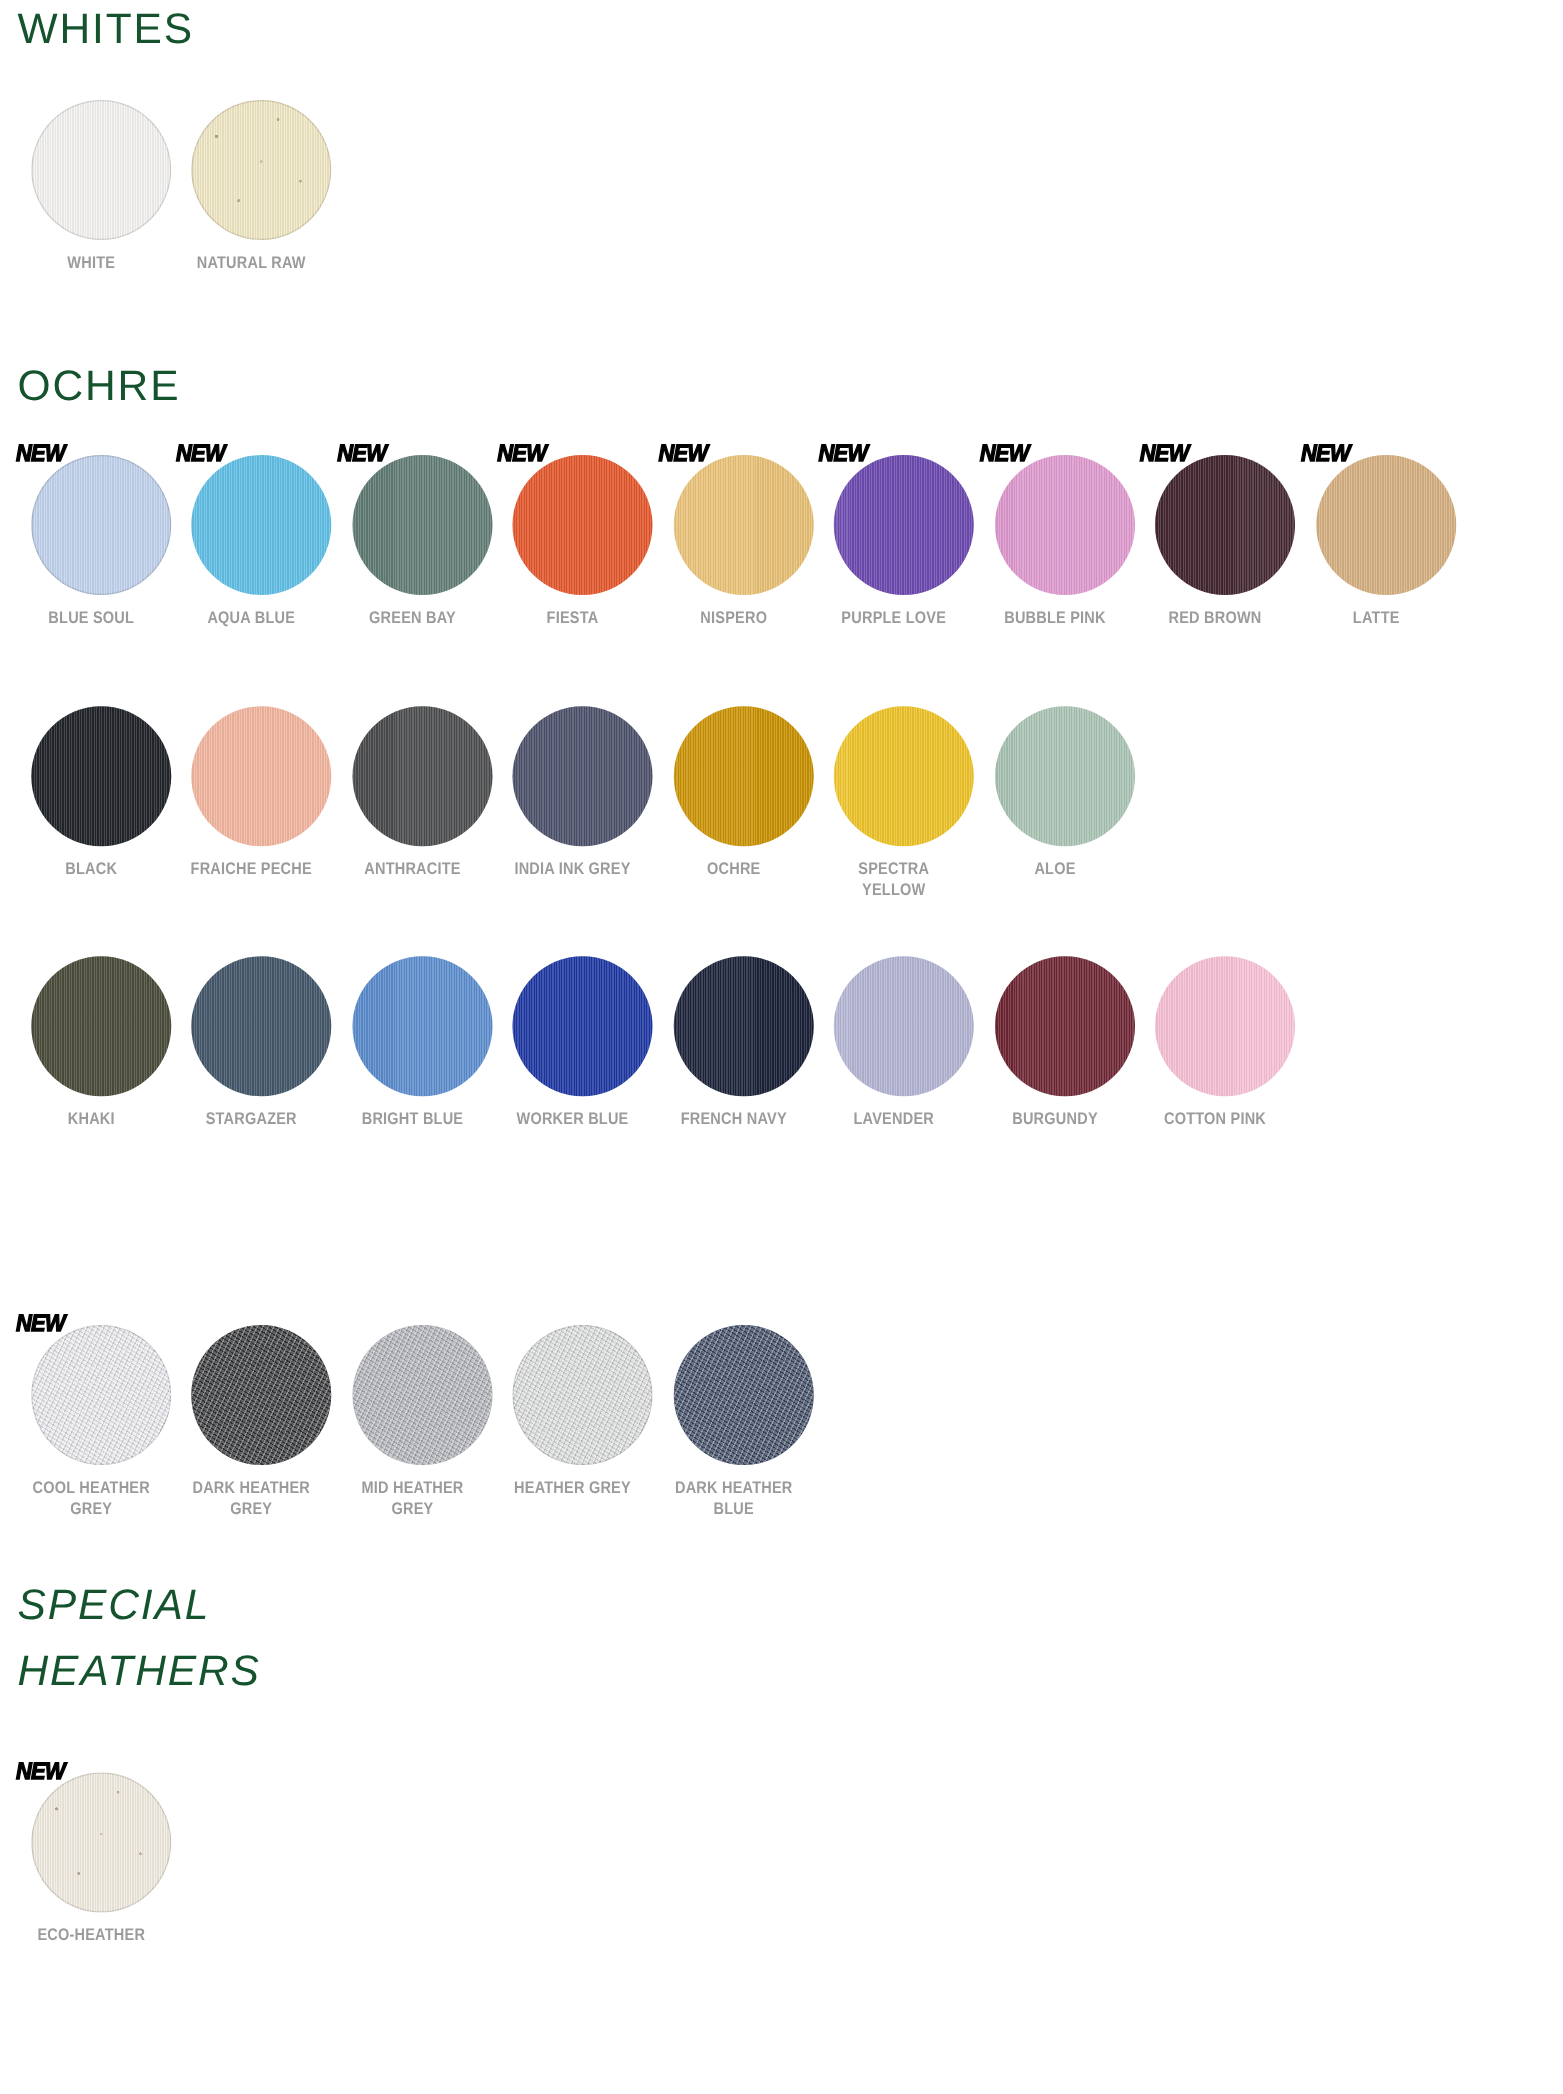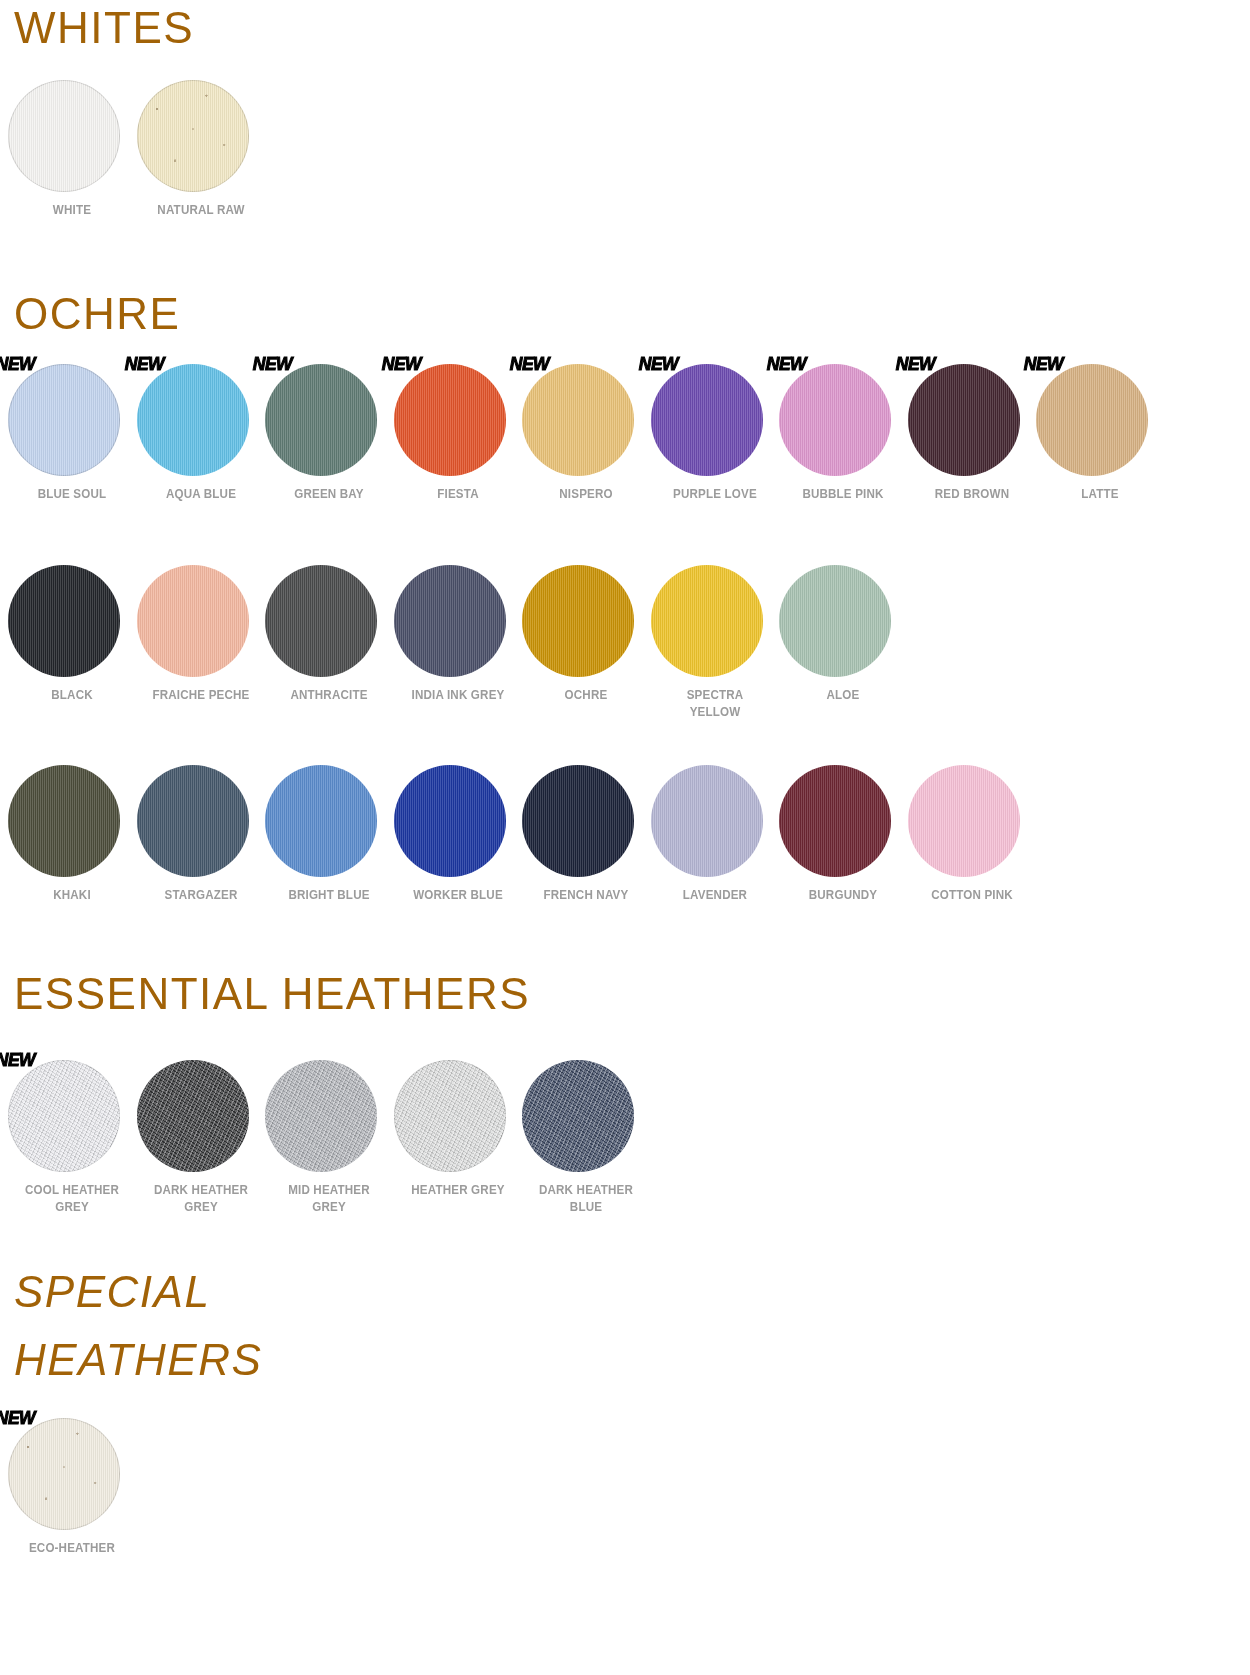--- a/index.html
+++ b/index.html
@@ -19,44 +19,44 @@
     position: relative;
     width: 1250px;
     height: 1675px;
     background: #ffffff;
   }
 
   
   .section-title {
     font-family: "Liberation Sans", sans-serif;
     font-weight: 300;
-    font-size: 44px;
+    font-size: 34px;
     letter-spacing: 1.5px;
-    color: #a16207;
+    color: #14532d;
     line-height: 1.0;
     margin: 0;
     padding: 0;
     white-space: pre-line;
   }
   .section-title.narrow {
     max-width: 250px;
     line-height: 1.55;
     font-style: italic;
   }
 
   
   .swatch-row {
     display: flex;
     align-items: flex-start;
   }
   .swatch-cell {
     width: 128.5px;
     display: flex;
     flex-direction: column;
-    align-items: flex-start;
+    align-items: flex-end;
     position: relative;
   }
   .swatch-disc-wrap {
     position: relative;
     width: 112px;
     height: 112px;
   }
   .swatch-disc {
     width: 112px;
     height: 112px;
@@ -332,21 +332,20 @@
         <div class="swatch-label">BURGUNDY</div>
       </div>
       <div class="swatch-cell">
         <div class="swatch-disc-wrap">
           <div class="swatch-disc" title="COTTON PINK" style="background: rgb(245, 192, 213);"></div>
         </div>
         <div class="swatch-label">COTTON PINK</div>
       </div>
     </div>
 
-  <h1 id="essential-title" class="section-title">ESSENTIAL HEATHERS</h1>
   <div id="essential-row" class="swatch-row">
       <div class="swatch-cell">
         <div class="swatch-disc-wrap">
           <div class="swatch-disc heather light-edge" title="COOL HEATHER GREY" style="background: rgb(233, 234, 238);"></div>
           <span class="new-badge">NEW</span>
         </div>
         <div class="swatch-label">COOL HEATHER GREY</div>
       </div>
       <div class="swatch-cell">
         <div class="swatch-disc-wrap">

